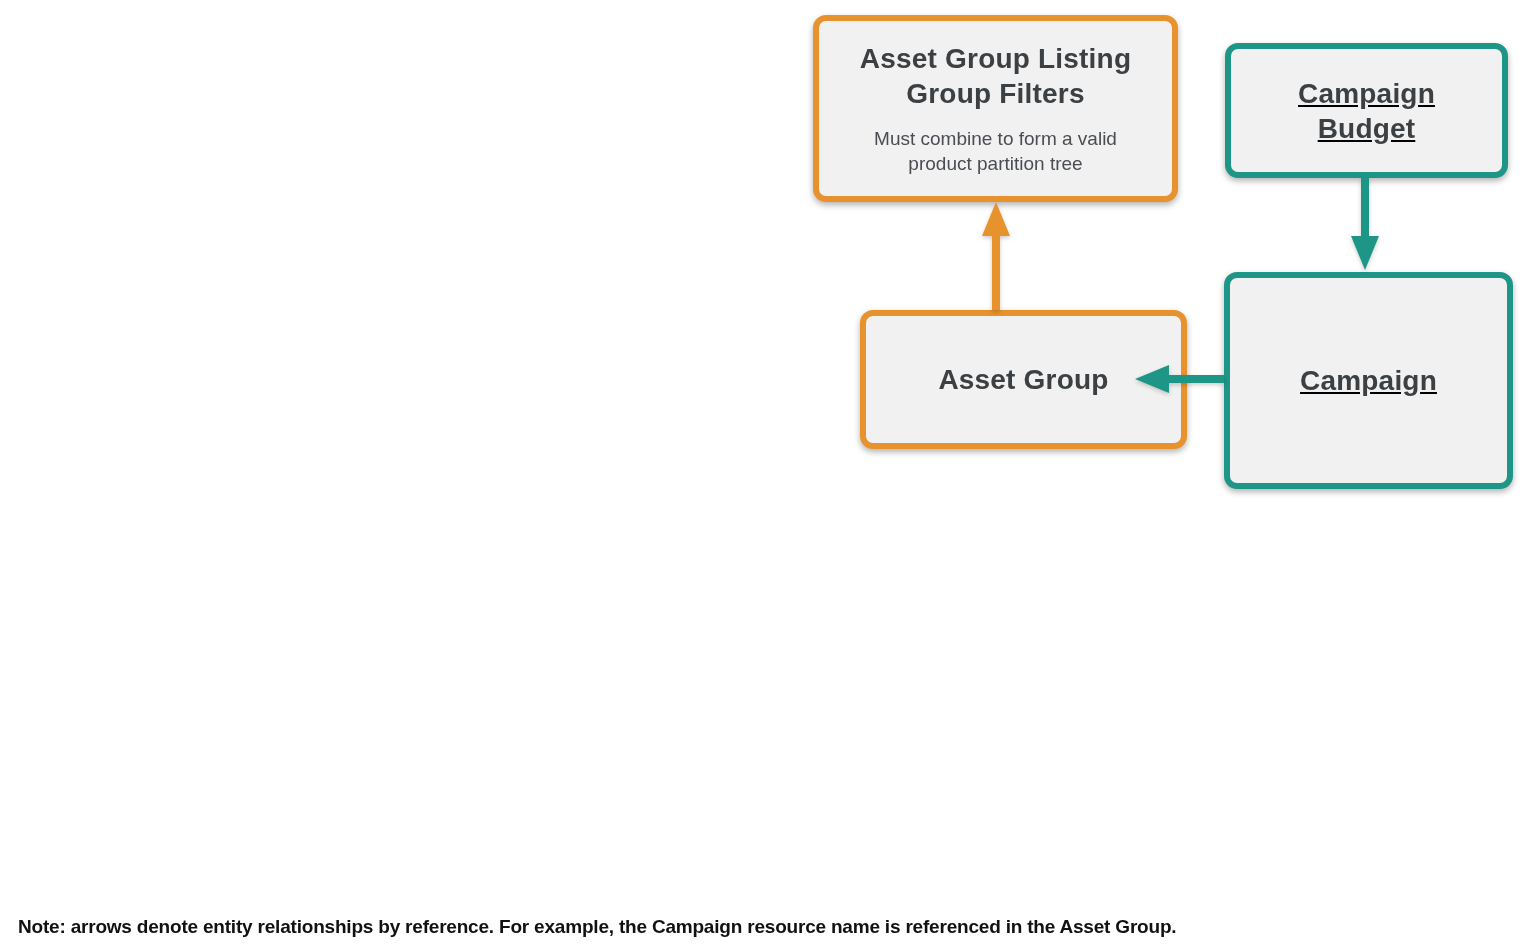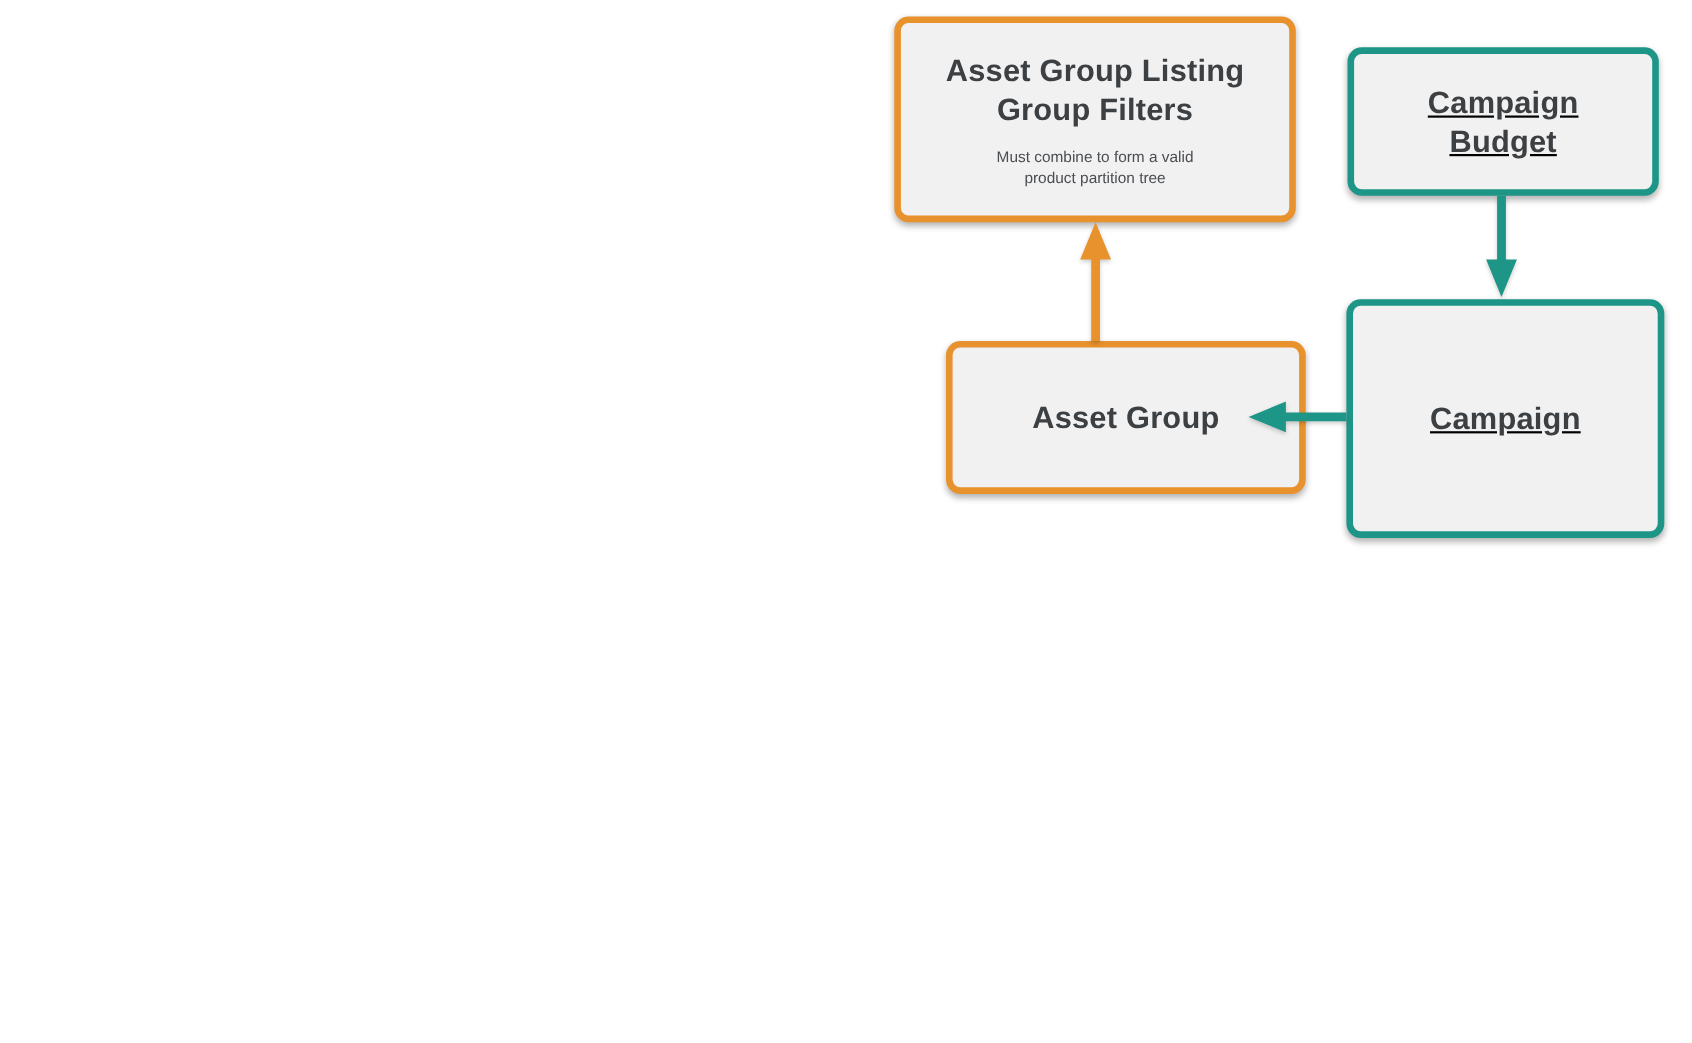--- a/index.html
+++ b/index.html
@@ -39,21 +39,21 @@
   .node.teal   { border: 6px solid var(--teal); text-decoration: underline; }
   .node-title {
     font-weight: bold;
     font-size: 28px;
     line-height: 1.25;
     color: var(--title-text);
     white-space: pre-line;
     letter-spacing: 0.2px;
   }
   .node-subtitle {
-    font-size: 14px;
+    font-size: 19px;
     line-height: 1.3;
     color: var(--subtitle-text);
     white-space: pre-line;
     margin-top: 16px;
   }
   .node-aglgf            { left: 813px;  top: 15px;  width: 365px; height: 187px; }
   .node-campaign-budget  { left: 1225px; top: 43px;  width: 283px; height: 135px; }
   .node-asset-group      { left: 860px;  top: 310px; width: 327px; height: 139px; }
   .node-campaign         { left: 1224px; top: 272px; width: 289px; height: 217px; }
 
@@ -111,14 +111,15 @@
   <svg class="arrow arrow-teal" style="left:1347px; top:178px;" width="36" height="94">
     <line x1="18" y1="0" x2="18" y2="60"></line>
     <polygon points="18,92 4,58 32,58"></polygon>
   </svg>
 
   <svg class="arrow arrow-teal" style="left:1133px; top:361px;" width="92" height="36">
     <line x1="91" y1="18" x2="32" y2="18"></line>
     <polygon points="2,18 36,4 36,32"></polygon>
   </svg>
 
+  <div class="note">Note: arrows denote entity relationships by reference. For example, the Campaign resource name is referenced in the Asset Group.</div>
 
 </div>
 
 </body></html>

